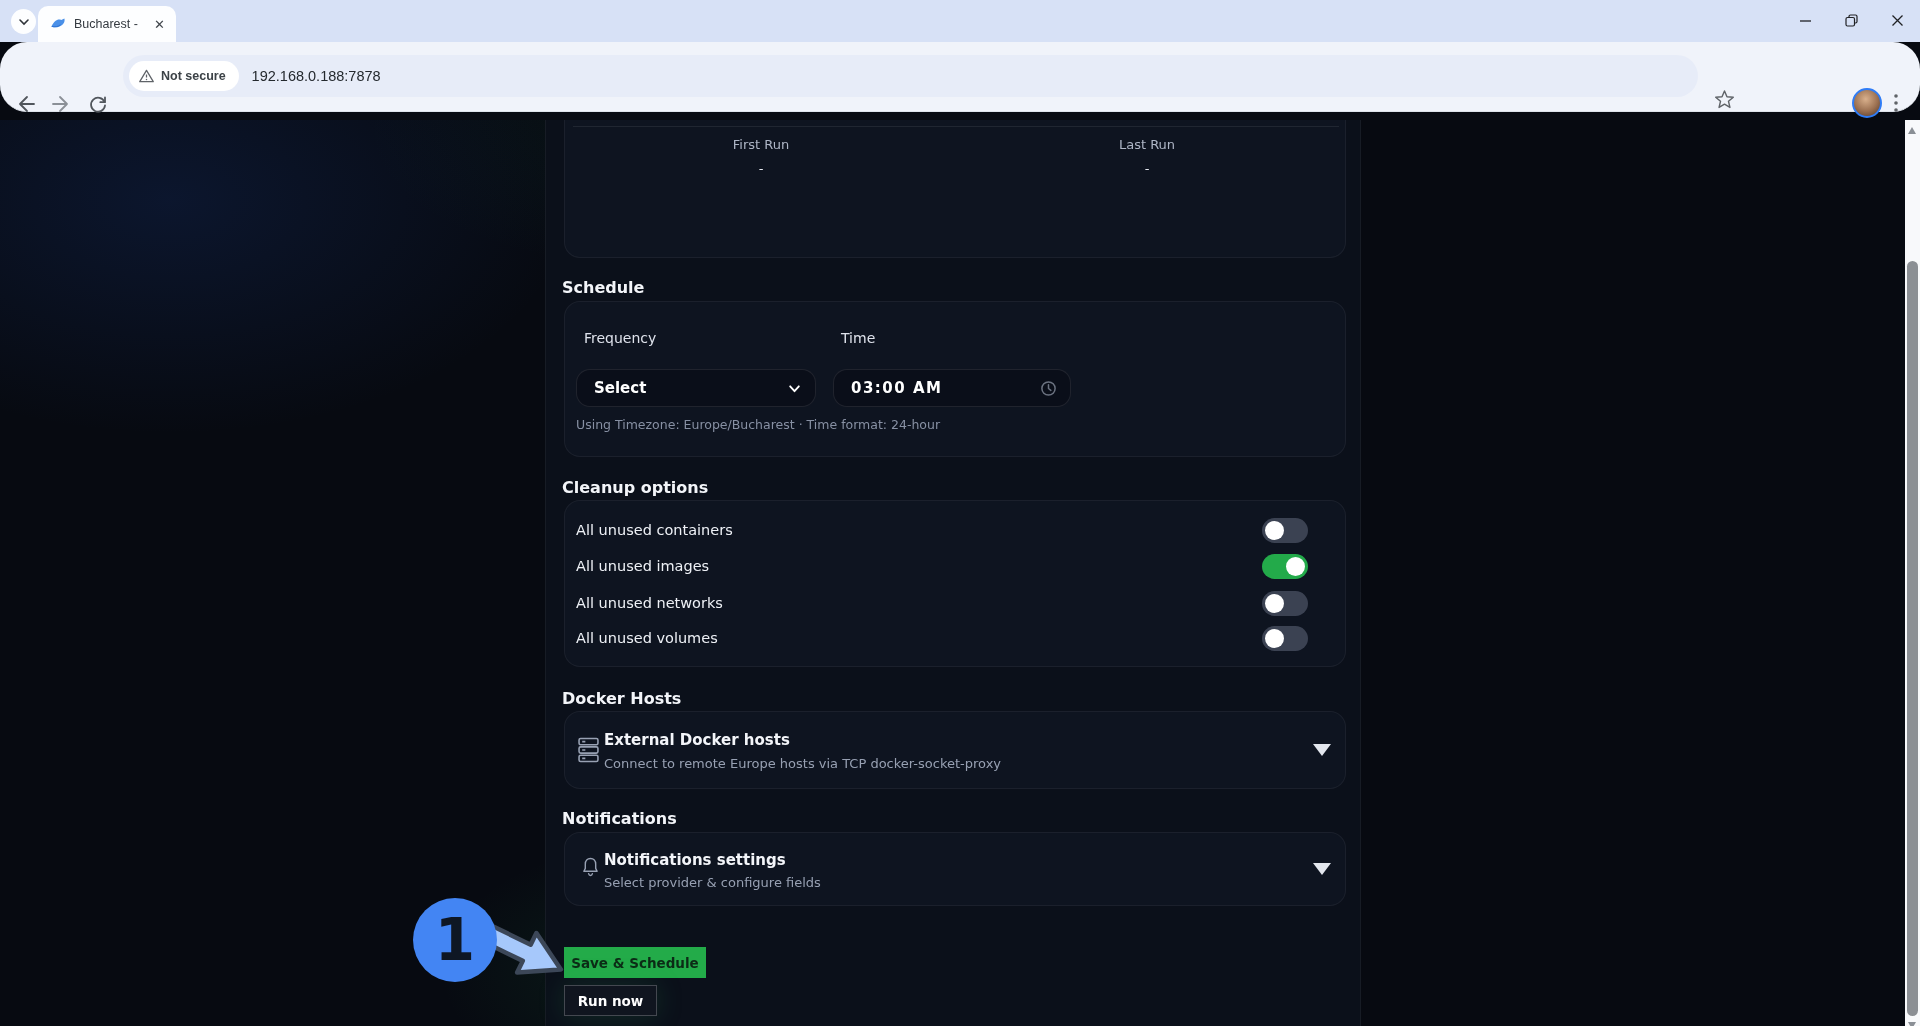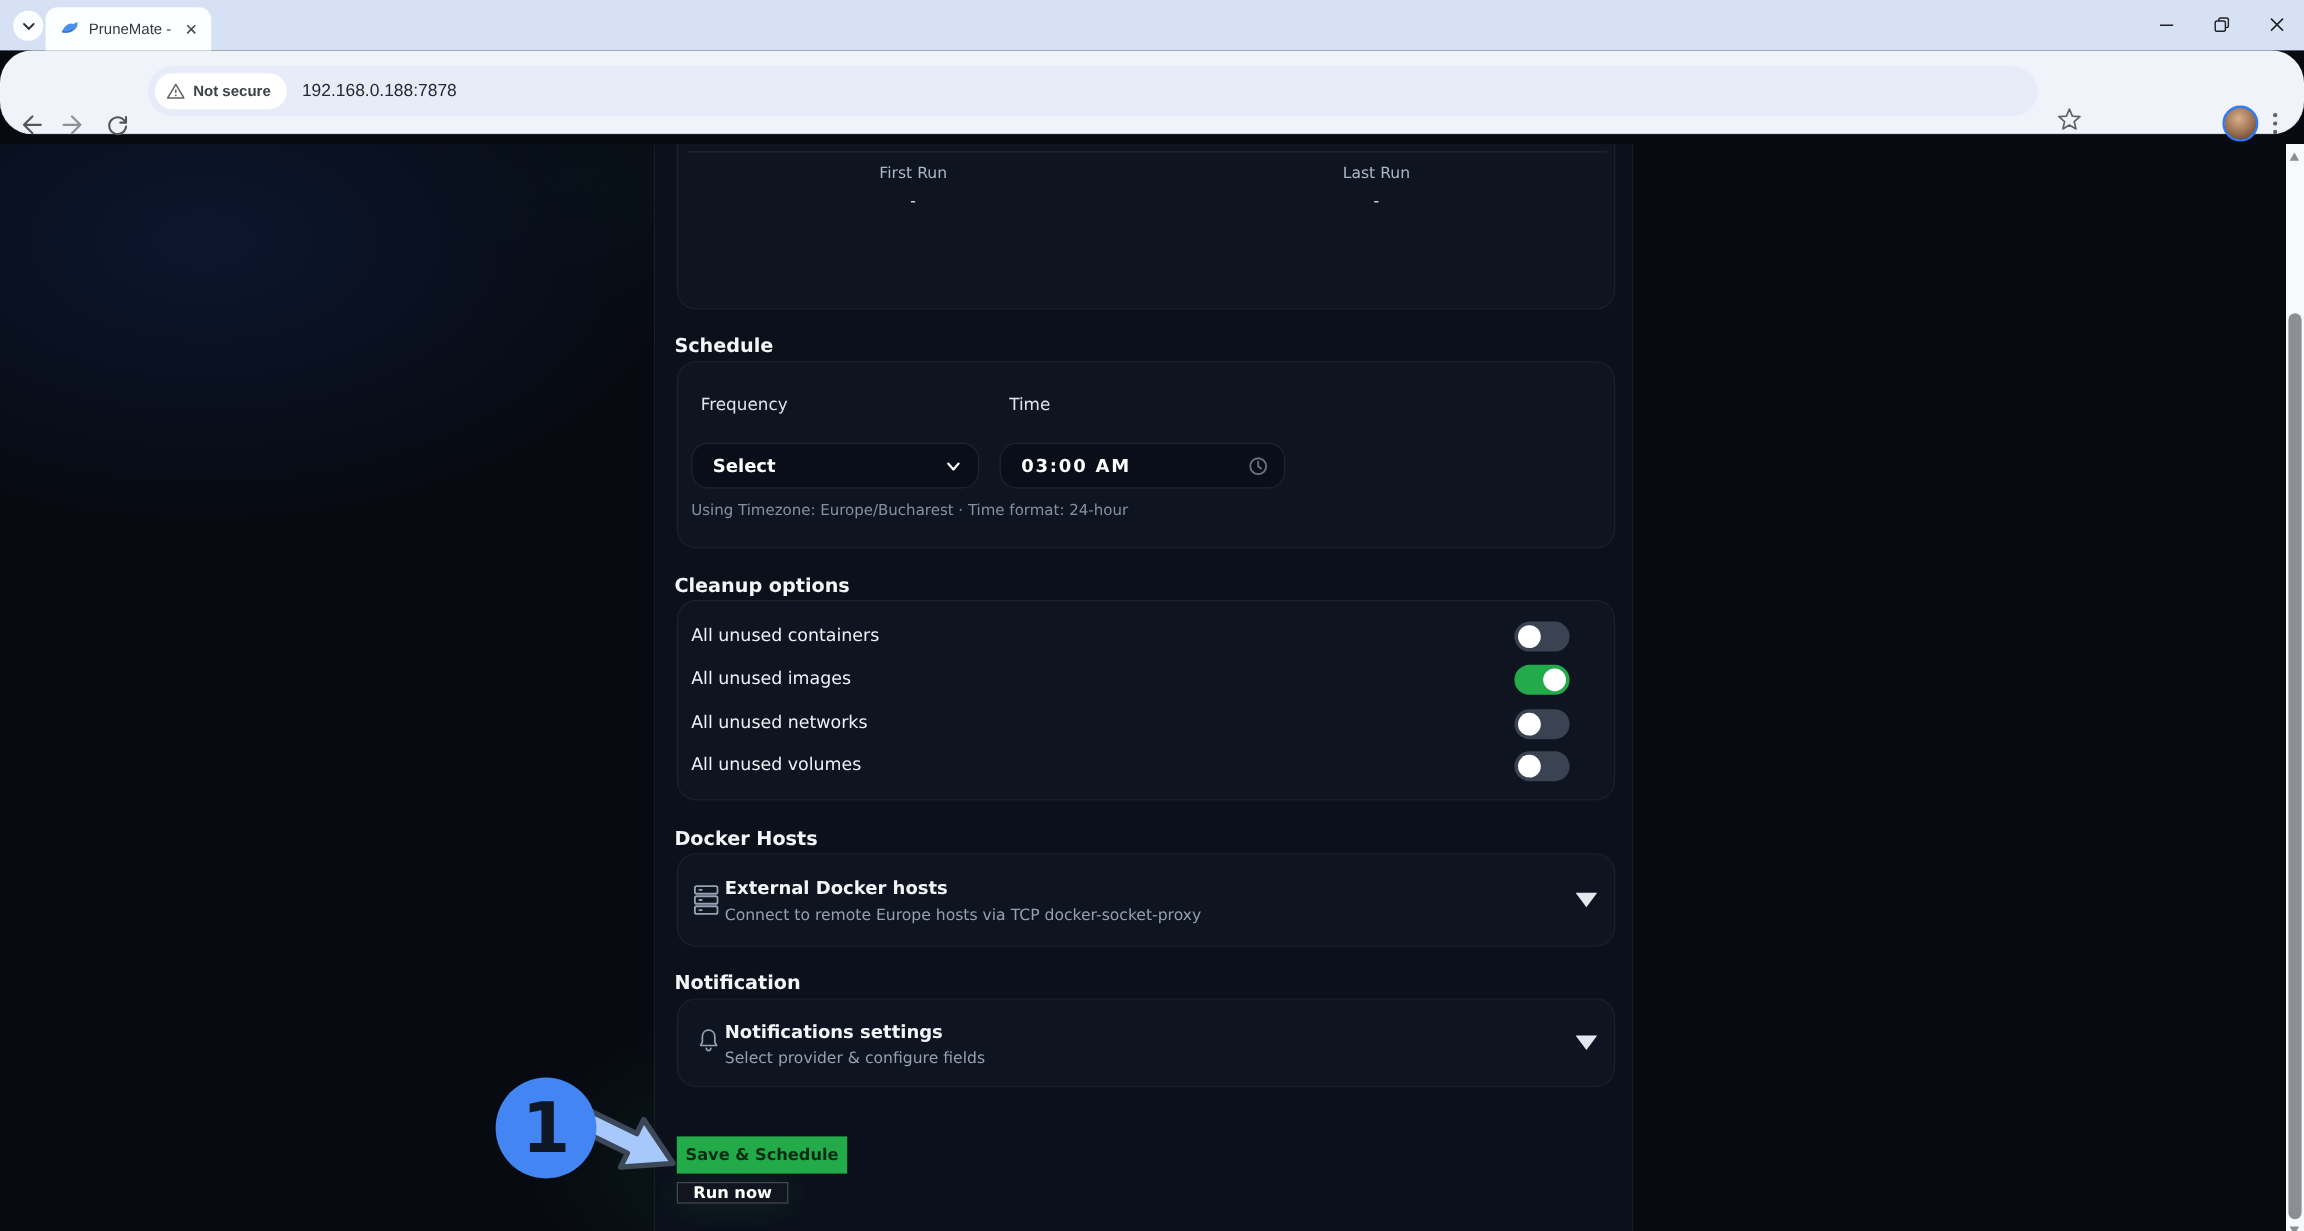--- a/index.html
+++ b/index.html
@@ -82,21 +82,21 @@
   .acc-title { position:absolute; left:604px; font-size:15px; font-weight:700; color:#f3f5f9; }
   .acc-sub { position:absolute; left:604px; font-size:13px; color:#97a0b2; }
   .acc-caret { position:absolute; left:1313px; width:0; height:0;
     border-left:9px solid transparent; border-right:9px solid transparent;
     border-top:12px solid #e3e7ee; }
   .acc-icon { position:absolute; left:578px; }
 
   .btn { position:absolute; display:flex; align-items:center; justify-content:center;
     border-radius:0; font-weight:700;margin-top:24px; }
   .btn-save { left:564px; top:803px; width:142px; height:31px; color:#0c2b16; font-size:13.5px; }
-  .btn-run { left:564px; top:841px; width:93px; height:18px; background:#10151f;
+  .btn-run { left:564px; top:841px; width:93px; height:31px; background:#10151f;
     border:1px solid rgba(255,255,255,0.22); color:#ffffff; font-size:13.5px;
     box-shadow:0 0 28px rgba(46,170,92,0.18); }
 
   .anno-circle { position:absolute; left:413px; top:778px; width:84px; height:84px;
     border-radius:50%; display:flex; align-items:center; justify-content:center; z-index:6; }
   .anno-number { font-size:58px; font-weight:700; color:#0e1724; line-height:1;
     font-family:"DejaVu Sans","Liberation Sans",sans-serif; }
   .anno-arrow { position:absolute; left:455px; top:790px; z-index:5; }
 
   
@@ -117,21 +117,21 @@
     <div class="tabsearch">
       <svg width="12" height="12" viewBox="0 0 12 12">
           <path d="M2 4 L6 8 L10 4" stroke="#30343a" stroke-width="1.6" fill="none" stroke-linecap="round"></path>
         </svg>
     </div>
     <div class="tab">
       <svg width="16" height="16" viewBox="0 0 20 20">
         <path d="M2 13 C5 6 10 3 14 5 L18 3 C19 7 17 11 12 13 C8 14.5 5 14.5 2 13 Z" fill="#4a90e8"></path>
         <path d="M2 13 C6 14 10 13.5 13 11" stroke="#2b6fd0" stroke-width="1.2" fill="none"></path>
       </svg>
-      <span class="tab-title">PruneMate -</span>
+      <span class="tab-title">Bucharest -</span>
       <span class="tab-close">✕</span>
     </div>
     <div class="wincontrols">
       <div class="winbtn">
         <svg width="13" height="13" viewBox="0 0 13 13">
             <path d="M1 7 H12" stroke="#202124" stroke-width="1.3"></path>
           </svg>
       </div>
       <div class="winbtn">
         <svg width="13" height="13" viewBox="0 0 13 13">
@@ -259,21 +259,21 @@
     <svg class="acc-icon" style="top:617px;" width="21" height="26" viewBox="0 0 20 24">
       <rect x="1" y="1" width="18" height="6" rx="1.5" fill="none" stroke="#98a1b3" stroke-width="1.5"></rect>
       <rect x="1" y="9" width="18" height="6" rx="1.5" fill="none" stroke="#98a1b3" stroke-width="1.5"></rect>
       <rect x="1" y="17" width="18" height="6" rx="1.5" fill="none" stroke="#98a1b3" stroke-width="1.5"></rect>
       <path d="M4 4 H7 M4 12 H7 M4 20 H7" stroke="#98a1b3" stroke-width="1.5"></path>
     </svg>
     <div class="acc-title" style="top:611px;">External Docker hosts</div>
     <div class="acc-sub" style="top:636px;">Connect to remote Europe hosts via TCP docker-socket-proxy</div>
     <div class="acc-caret" style="top:624px;"></div>
 
-    <div class="sec-heading" style="top:689px;">Notification</div>
+    <div class="sec-heading" style="top:689px;">Notifications</div>
     <div class="card accordion-card" style="top:712px; height:74px;"></div>
     <svg class="acc-icon" style="top:736px; left:582px;" width="17" height="22" viewBox="0 0 18 22">
       <path d="M9 2 C5.7 2 3.5 4.5 3.5 8 V12.5 L2 15.5 H16 L14.5 12.5 V8 C14.5 4.5 12.3 2 9 2 Z" fill="none" stroke="#98a1b3" stroke-width="1.5" stroke-linejoin="round"></path>
       <path d="M7 18 C7.3 19.4 8 20 9 20 C10 20 10.7 19.4 11 18" fill="none" stroke="#98a1b3" stroke-width="1.5" stroke-linecap="round"></path>
     </svg>
     <div class="acc-title" style="top:731px;">Notifications settings</div>
     <div class="acc-sub" style="top:755px;">Select provider &amp; configure fields</div>
     <div class="acc-caret" style="top:743px;"></div>
 
     <div class="btn btn-save" style="background: rgb(35, 171, 73);">Save &amp; Schedule</div>

